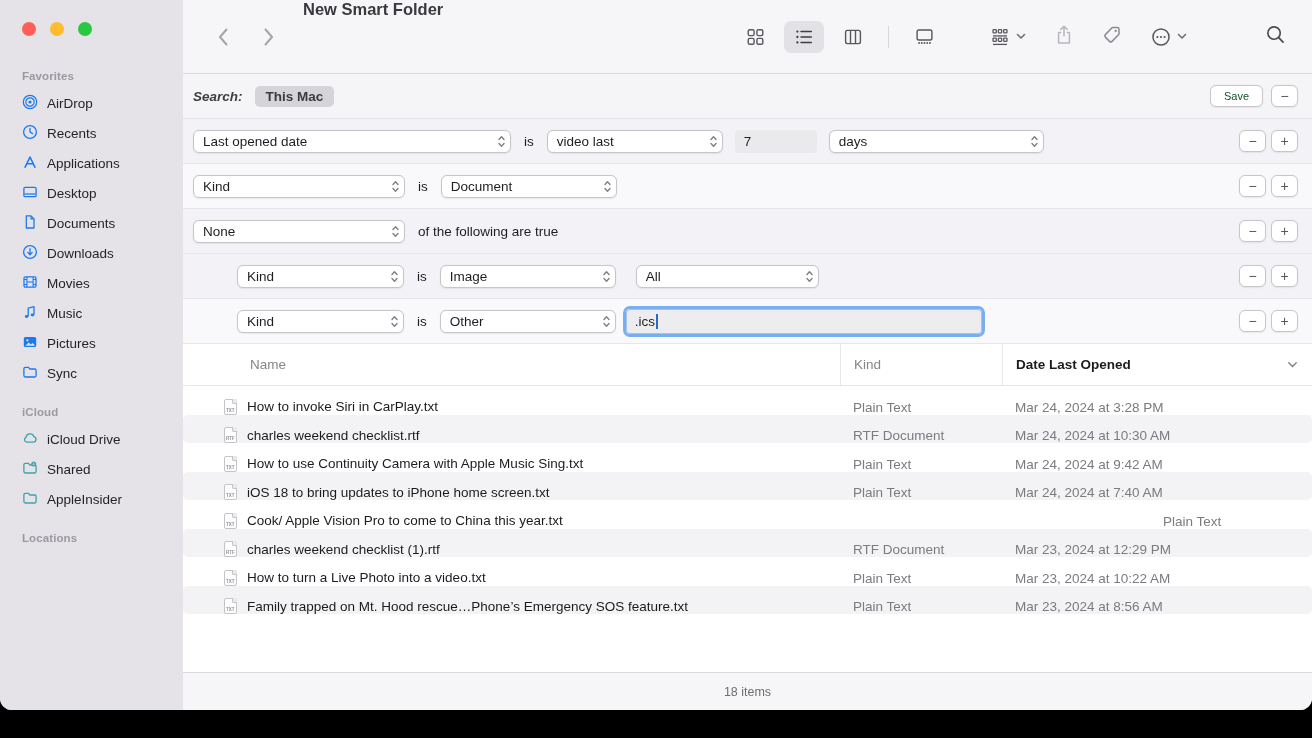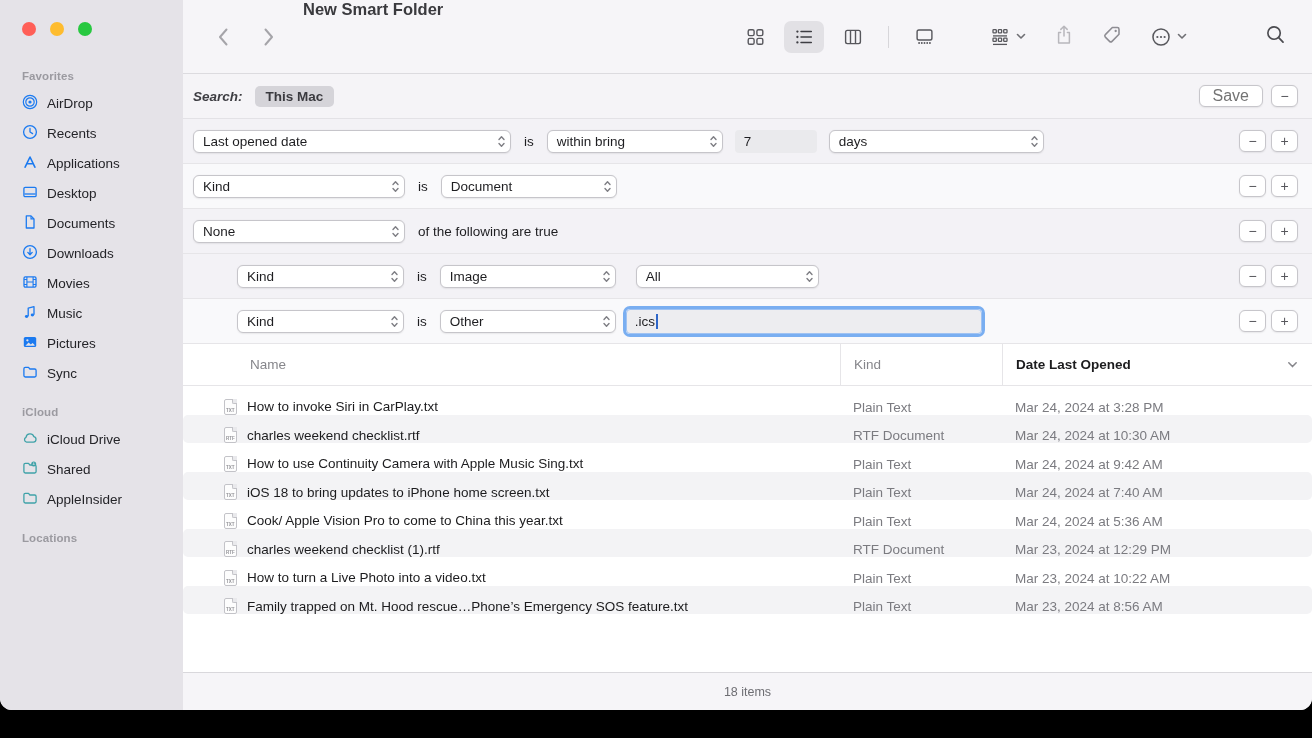--- a/index.html
+++ b/index.html
@@ -32,21 +32,21 @@
   .tb-group { display:flex; align-items:center; gap:5px; }
   .tb-search { margin-left:50px; }
 
   .content-divider { height:1px; background:#dcdbdf; }
 
   
   .search-row { height:45px; background:#f5f4f7; display:flex; align-items:center; padding:0 14px 0 10px; border-bottom:1px solid #e3e2e6; flex-shrink:0; }
   .search-label { font-size:13.5px; font-weight:700; color:#3d3d42; margin-right:12px;font-style:italic; }
   .scope-pill { font-size:13.5px; font-weight:600; color:#3a3a3f; background:#d5d4d9; border-radius:5px; padding:3px 11px; }
   .row-right { margin-left:auto; display:flex; gap:8px; align-items:center; }
-  .btn { background:#fff; border:1px solid #c7c6cb; border-radius:6px; font-size:16px; color:#737373; height:22px; display:flex; align-items:center; justify-content:center; box-shadow:0 .5px 1.5px rgba(0,0,0,.07); }
+  .btn { background:#fff; border:1px solid #c7c6cb; border-radius:6px; font-size:11px; color:#14532d; height:22px; display:flex; align-items:center; justify-content:center; box-shadow:0 .5px 1.5px rgba(0,0,0,.07); }
   .btn-save { padding:0 13px; }
   .btn-sq { width:27px; font-size:14px; color:#57575c; }
   .pm-pair { display:flex; gap:5px; margin-left:auto; }
 
   .crit-row { height:45px; display:flex; align-items:center; padding:0 14px 0 10px; border-bottom:1px solid #e6e5e8; flex-shrink:0; }
   .bg-a { background:#f3f2f6; }
   .bg-b { background:#f9f9fb; }
   .indent { padding-left:54px; }
   .select { background:#fff; border:1px solid #c6c5ca; border-radius:6px; height:23px; display:flex; align-items:center; justify-content:space-between; padding:0 4px 0 9px; font-size:13.5px; color:#1e1e21; box-shadow:0 .5px 1.5px rgba(0,0,0,.07); }
   .is-label { font-size:13.5px; color:#1e1e21; margin:0 13px; }
@@ -317,21 +317,21 @@
 
     <div class="crit-row bg-a">
       <span class="select w-field">
           <span>Last opened date</span>
           <svg width="9" height="15" viewBox="0 0 9 15">
             <path d="M2 5.4 L4.5 2.8 L7 5.4 M2 9.6 L4.5 12.2 L7 9.6" fill="none" stroke="#7e7e84" stroke-width="1.4" stroke-linecap="round" stroke-linejoin="round"></path>
           </svg>
         </span>
       <span class="is-label">is</span>
       <span class="select w-op">
-          <span>within bring</span>
+          <span>video last</span>
           <svg width="9" height="15" viewBox="0 0 9 15">
             <path d="M2 5.4 L4.5 2.8 L7 5.4 M2 9.6 L4.5 12.2 L7 9.6" fill="none" stroke="#7e7e84" stroke-width="1.4" stroke-linecap="round" stroke-linejoin="round"></path>
           </svg>
         </span>
       <span class="plain-field">7</span>
       <span class="select w-unit gap-l">
           <span>days</span>
           <svg width="9" height="15" viewBox="0 0 9 15">
             <path d="M2 5.4 L4.5 2.8 L7 5.4 M2 9.6 L4.5 12.2 L7 9.6" fill="none" stroke="#7e7e84" stroke-width="1.4" stroke-linecap="round" stroke-linejoin="round"></path>
           </svg>
@@ -481,21 +481,20 @@
         <div class="cell-date">Mar 24, 2024 at 7:40 AM</div>
       </div>
       <div class="frow">
         <div class="cell-name">
             <span class="doc-icon">
               <span class="doc-ext">TXT</span>
             </span>
             <span>Cook/ Apple Vision Pro to come to China this year.txt</span>
           </div>
         <div class="cell-kind">Plain Text</div>
-        <div class="cell-date">Mar 24, 2024 at 5:36 AM</div>
       </div>
       <div class="frow alt">
         <div class="cell-name">
             <span class="doc-icon">
               <span class="doc-ext">RTF</span>
             </span>
             <span>charles weekend checklist (1).rtf</span>
           </div>
         <div class="cell-kind">RTF Document</div>
         <div class="cell-date">Mar 23, 2024 at 12:29 PM</div>

